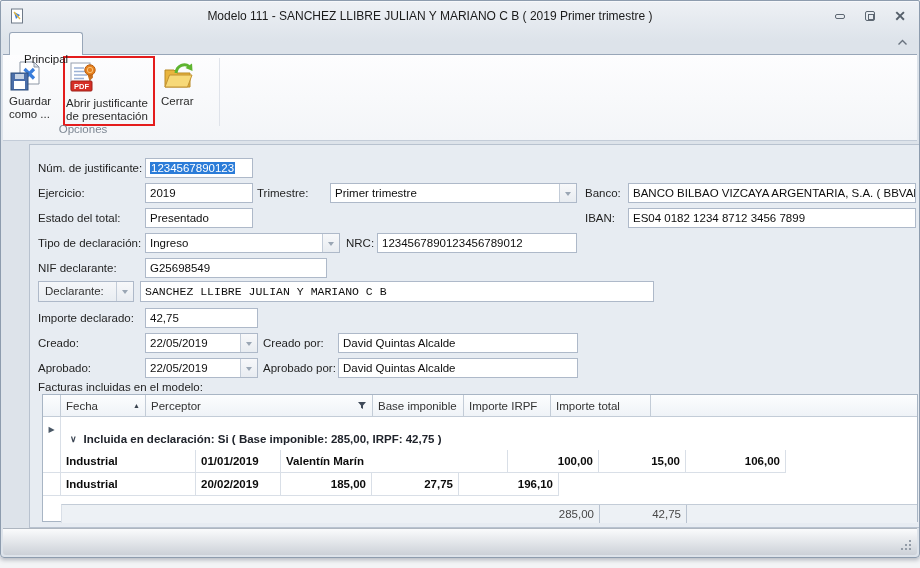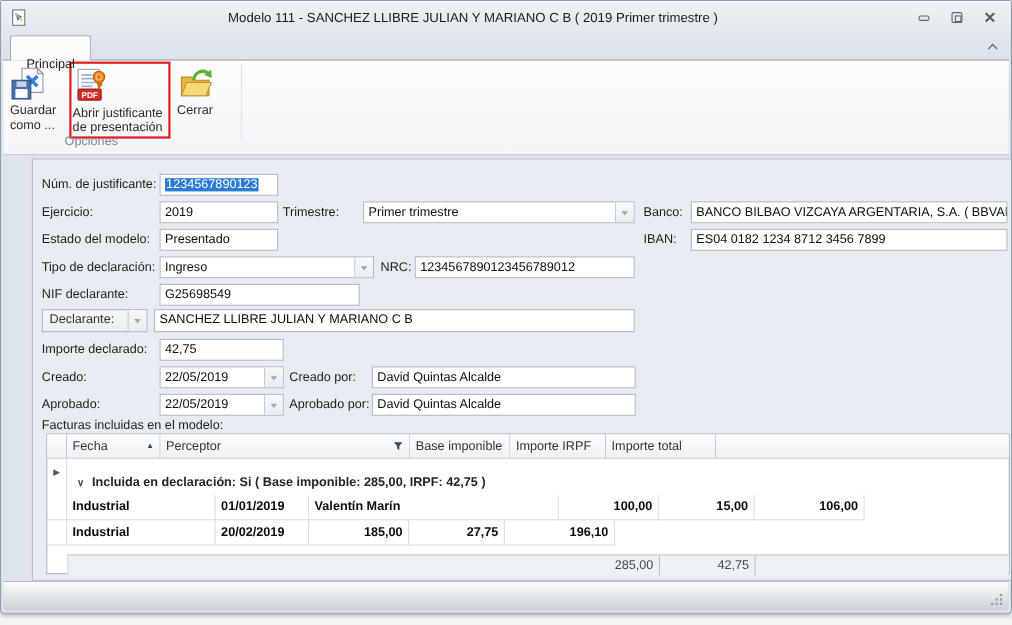--- a/index.html
+++ b/index.html
@@ -181,21 +181,21 @@
     <div class="flabel" style="left:227px;top:38px;">Trimestre:</div>
     <div class="field combo" style="left:300px;top:38px;width:247px;">
       <span class="val">Primer trimestre</span>
       <span class="drop">
           <i></i>
         </span>
     </div>
     <div class="flabel" style="left:555px;top:38px;">Banco:</div>
     <div class="field" style="left:598px;top:38px;width:288px;">BANCO BILBAO VIZCAYA ARGENTARIA, S.A. ( BBVAESMM )</div>
 
-    <div class="flabel" style="left:8px;top:63px;">Estado del modelo:</div>
+    <div class="flabel" style="left:8px;top:63px;">Estado del total:</div>
     <div class="field" style="left:115px;top:63px;width:108px;">Presentado</div>
     <div class="flabel" style="left:555px;top:63px;">IBAN:</div>
     <div class="field" style="left:598px;top:63px;width:288px;">ES04 0182 1234 8712 3456 7899</div>
 
     <div class="flabel" style="left:8px;top:88px;">Tipo de declaración:</div>
     <div class="field combo" style="left:115px;top:88px;width:195px;">
       <span class="val">Ingreso</span>
       <span class="drop">
           <i></i>
         </span>
@@ -205,21 +205,21 @@
 
     <div class="flabel" style="left:8px;top:113px;">NIF declarante:</div>
     <div class="field" style="left:115px;top:113px;width:182px;">G25698549</div>
 
     <div class="decl-btn" style="left:8px;top:136px;width:96px;">
       <span class="val">Declarante:</span>
       <span class="drop">
           <i></i>
         </span>
     </div>
-    <div class="field" style="left:110px;top:136px;width:437px;height:21px;line-height:19px;">SANCHEZ LLIBRE JULIAN Y MARIANO C B</div>
+    <div class="field" style="left:110px;top:136px;width:514px;height:21px;line-height:19px;font-family:Liberation Mono, monospace;">SANCHEZ LLIBRE JULIAN Y MARIANO C B</div>
 
     <div class="flabel" style="left:8px;top:163px;">Importe declarado:</div>
     <div class="field" style="left:115px;top:163px;width:113px;">42,75</div>
 
     <div class="flabel" style="left:8px;top:188px;">Creado:</div>
     <div class="field combo" style="left:115px;top:188px;width:113px;">
       <span class="val">22/05/2019</span>
       <span class="drop">
           <i></i>
         </span>

